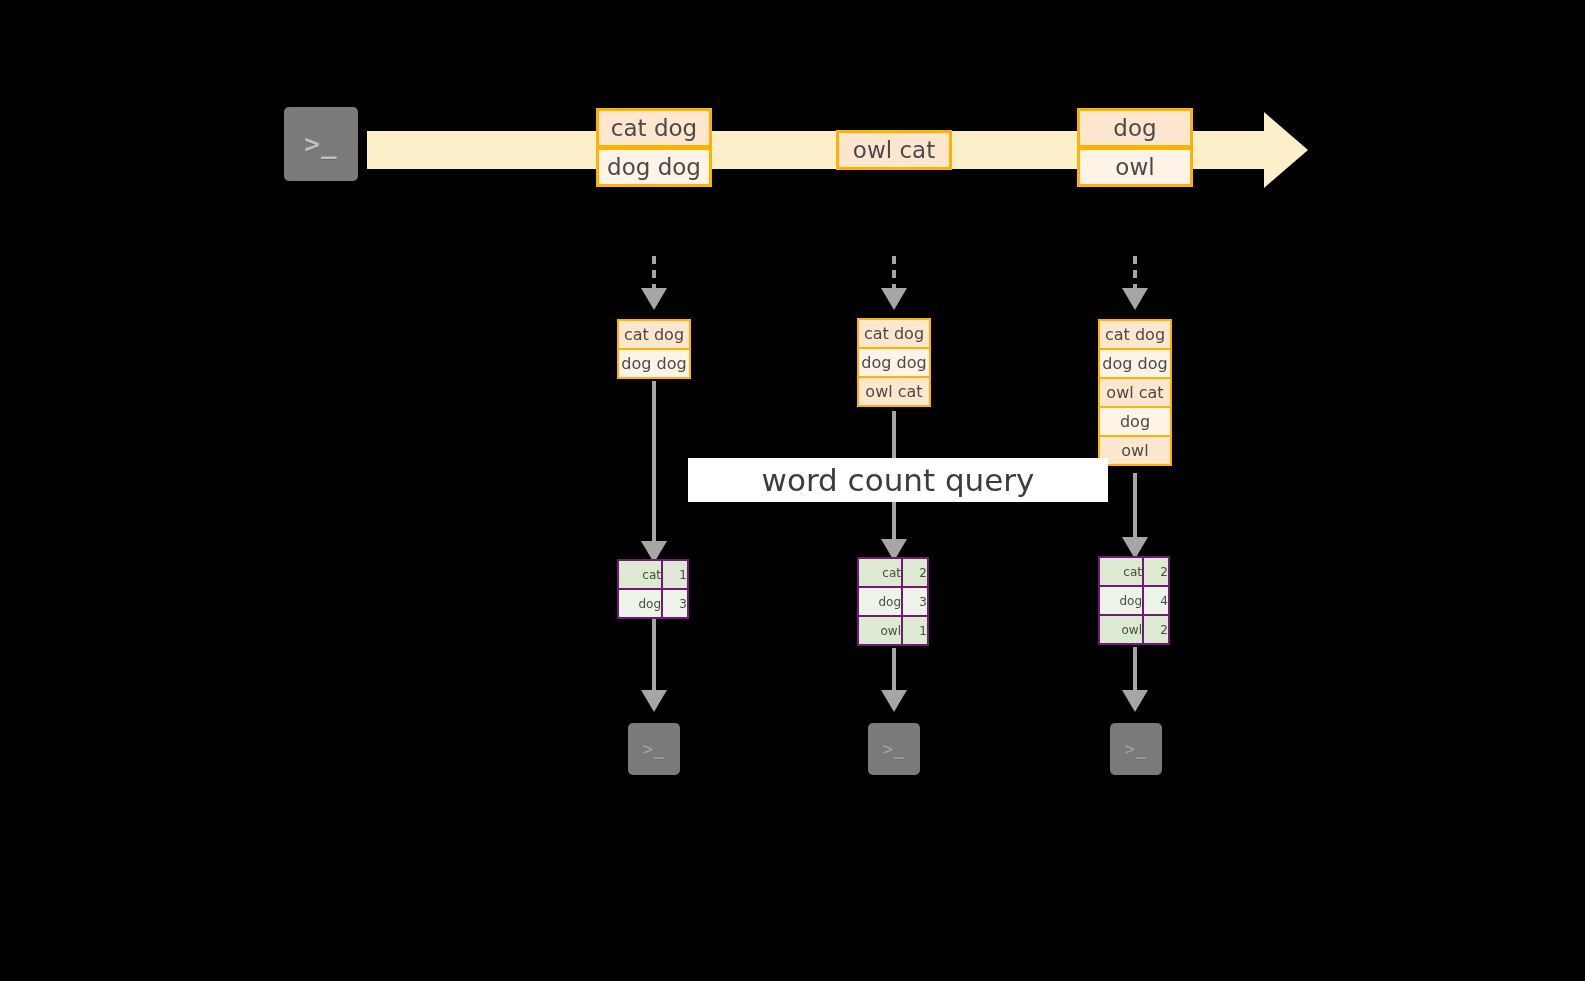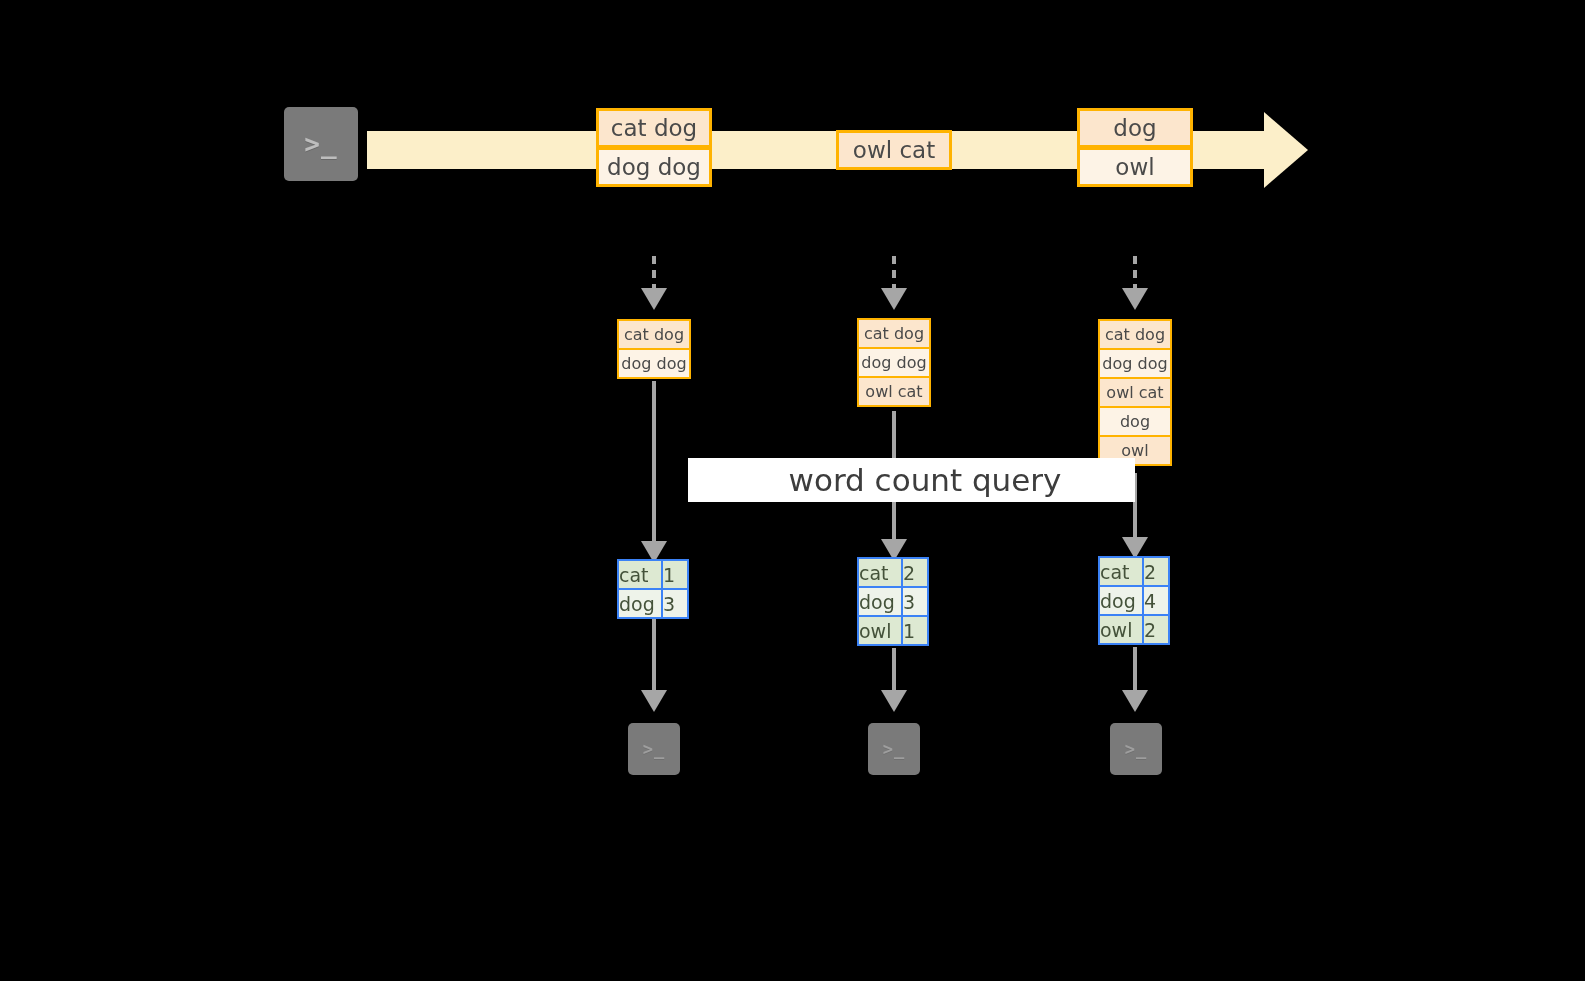--- a/index.html
+++ b/index.html
@@ -65,24 +65,24 @@
     color:#4a4a4a;white-space:nowrap;font-size:16px;
   }
   .recstack .row:first-child{margin-top:0;}
   .recstack .row.light{background:#fdf3e6;}
 
   
   .tbl{position:absolute;box-sizing:border-box;}
   .tbl .trow{display:flex;margin-top:-2px;}
   .tbl .trow:first-child{margin-top:0;}
   .tbl .cell{
-    box-sizing:border-box;border:2px solid #3b82f6;
+    box-sizing:border-box;border:2px solid #701a75;
     background:#dde9d2;
-    display:flex;align-items:center;justify-content:flex-start;
-    color:#44523a;font-size:19px;
+    display:flex;align-items:center;justify-content:flex-end;
+    color:#44523a;font-size:12px;
     margin-left:-2px;
   }
   .tbl .cell:first-child{margin-left:0;}
   .tbl .trow.light .cell{background:#eef3ea;}
 
   
   .ln{position:absolute;background:#a6a6a6;width:4px;}
   .ln.dash{
     background:none;
     border-left:4px dashed #a6a6a6;width:0;
@@ -279,15 +279,15 @@
 </div>
 
 <div class="ln" style="left:1133px;top:647px;height:59px;"></div>
 <div class="ahead" style="left:1122px;top:690px;"></div>
 
 <div class="term" style="left:1101px;top:714px;width:70px;height:70px;">
   <div class="hatch"></div>
   <div class="glyph" style="font-size:17px;opacity:.55;">&gt;_</div>
 </div>
 
-<div id="query-band" style="left:688px;top:458px;width:420px;height:44px;padding-left:27px;">
+<div id="query-band" style="left:688px;top:458px;width:420px;height:44px;">
   <span>word count query</span>
 </div>
 
 </body></html>

